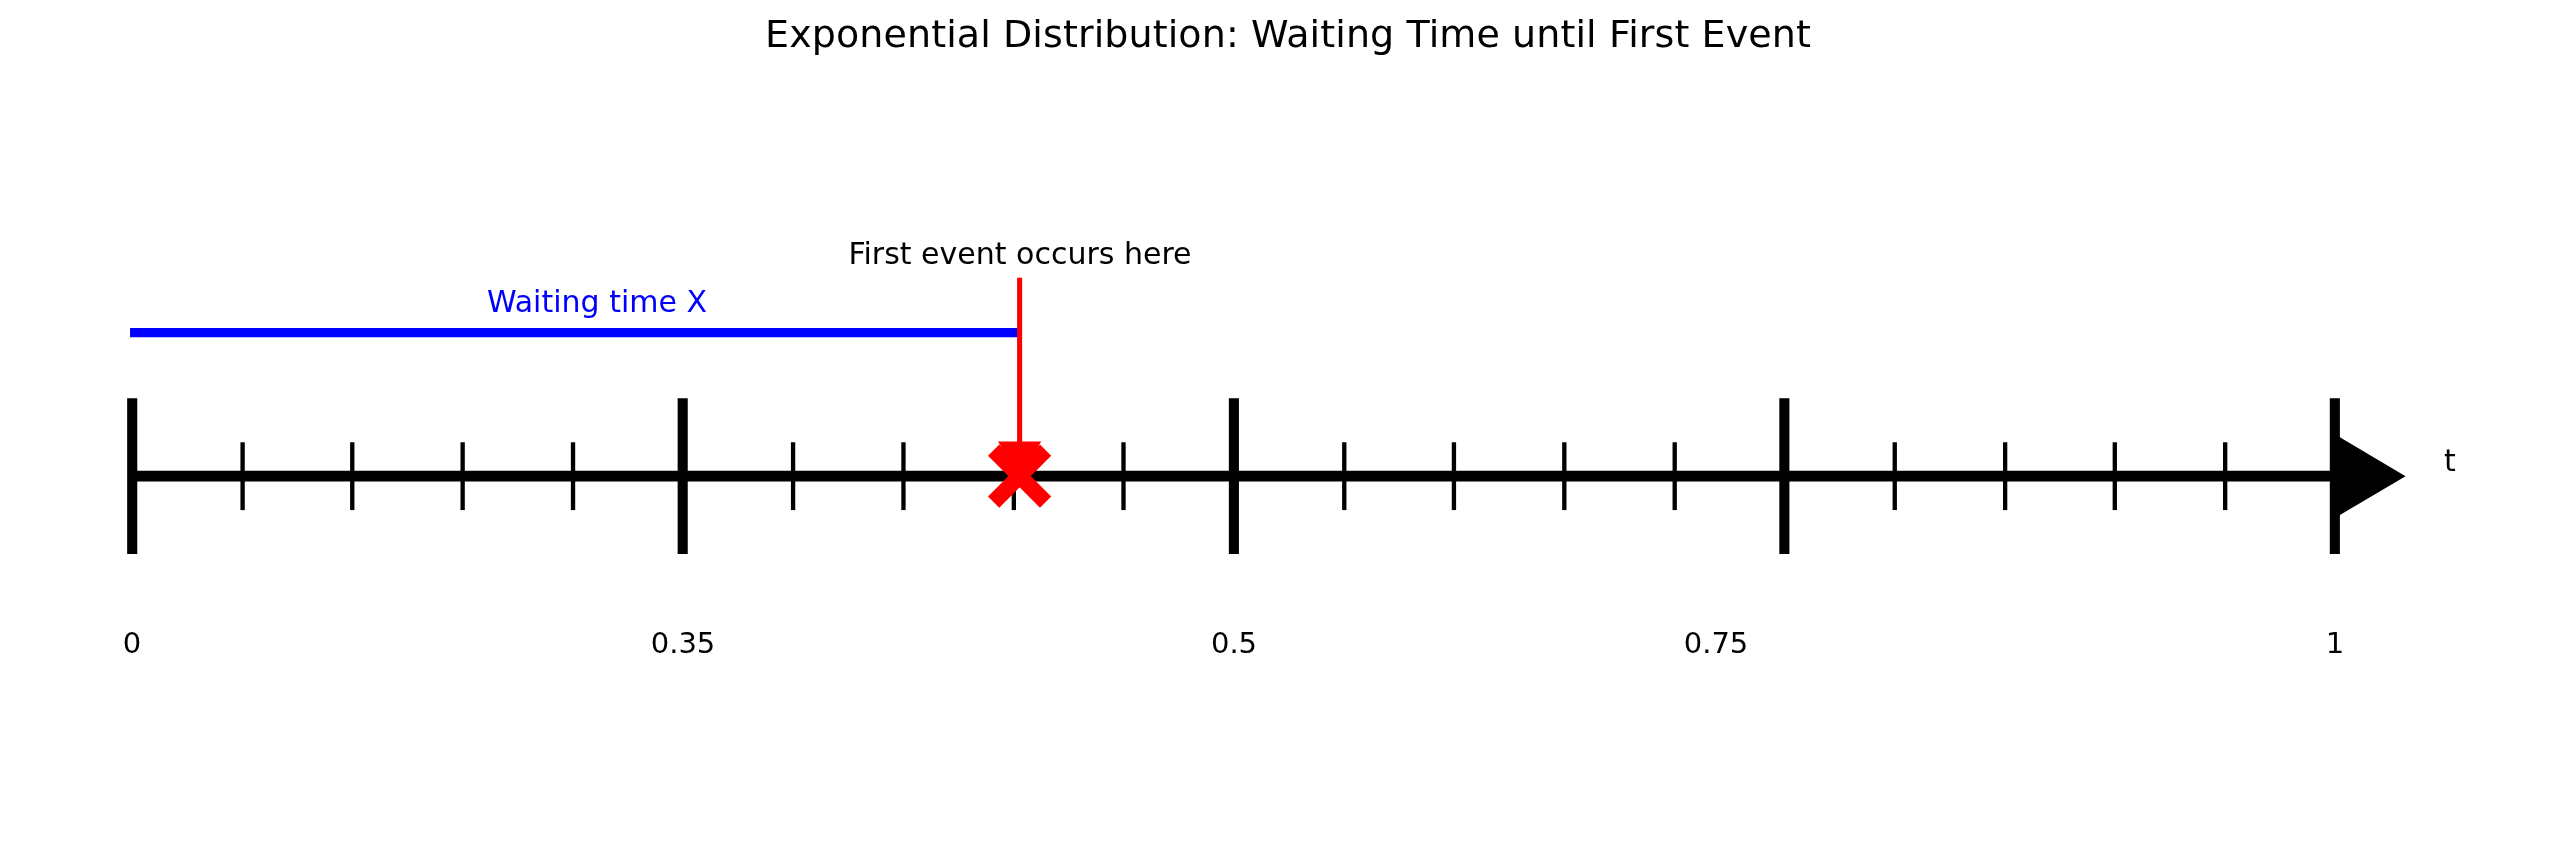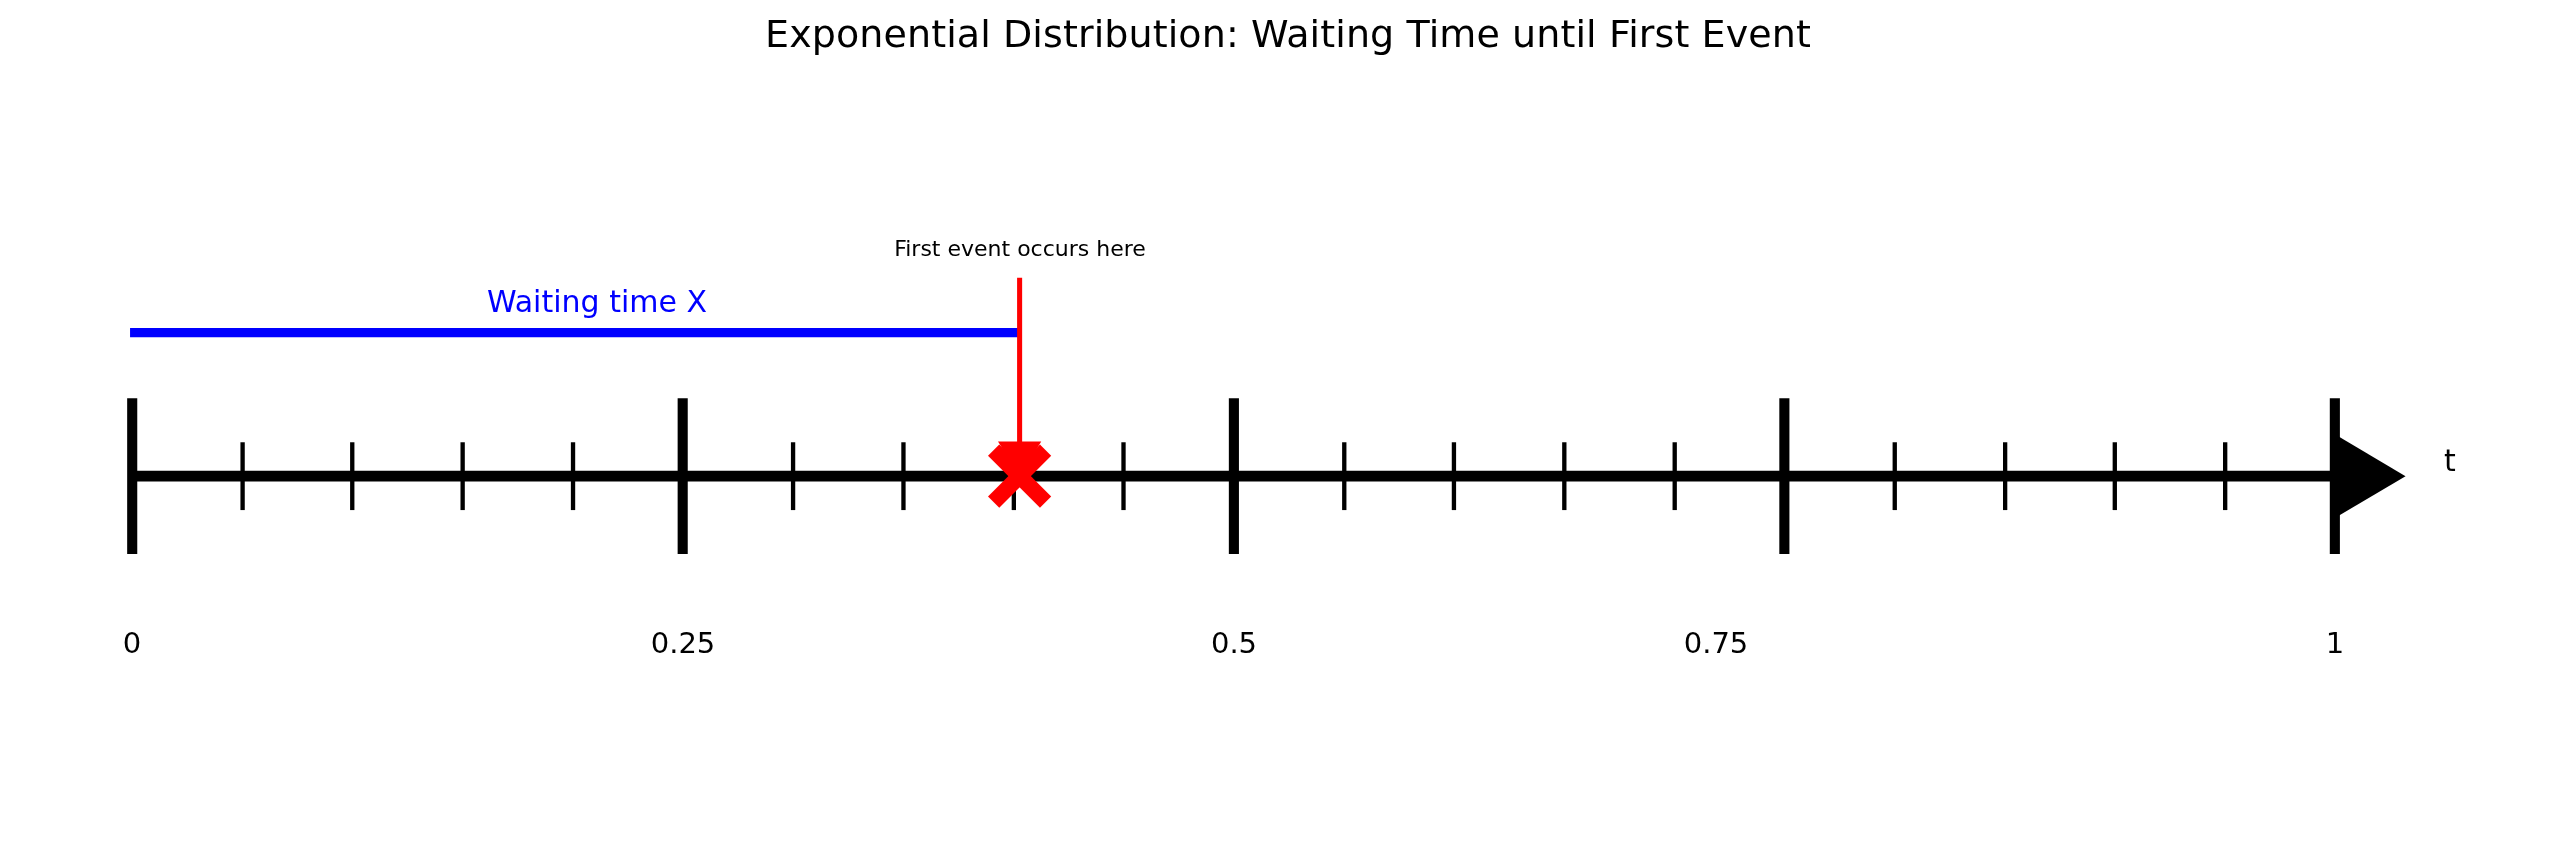--- a/index.html
+++ b/index.html
@@ -53,21 +53,21 @@
   }
   #waiting-time-label {
     position: absolute;
     font-size: 30px;
     color: #0000ff;
     transform: translateX(-50%);
     white-space: nowrap;
   }
   #event-annotation-label {
     position: absolute;
-    font-size: 22px;
+    font-size: 30px;
     color: #000000;
     transform: translateX(-50%);
     white-space: nowrap;
   }
 </style>
 </head>
 <body>
 
 <div id="figure">
 
@@ -107,21 +107,21 @@
     <line x1="1413" y1="385" x2="1413" y2="648" stroke="#ff0000" stroke-width="7"></line>
     <polygon points="1413,660 1383,612 1443,612" fill="#ff0000"></polygon>
 
     <g>
       <line x1="1377" y1="624" x2="1449" y2="696" stroke="#ff0000" stroke-width="22" stroke-linecap="butt"></line>
       <line x1="1449" y1="624" x2="1377" y2="696" stroke="#ff0000" stroke-width="22" stroke-linecap="butt"></line>
     </g>
   </svg>
 
   <div class="tick-label" style="left:132px; top:626px;">0</div>
-  <div class="tick-label" style="left:683px; top:626px;">0.25</div>
+  <div class="tick-label" style="left:683px; top:626px;">0.35</div>
   <div class="tick-label" style="left:1234px; top:626px;">0.5</div>
   <div class="tick-label" style="left:1716px; top:626px;">0.75</div>
   <div class="tick-label" style="left:2335px; top:626px;">1</div>
 
   <div id="axis-name-label">t</div>
 
   <div id="waiting-time-label" style="left:574px; top:284px;margin-left:23px;">Waiting time X</div>
 
   <div id="event-annotation-label" style="left:1020px; top:236px;">First event occurs here</div>
 

